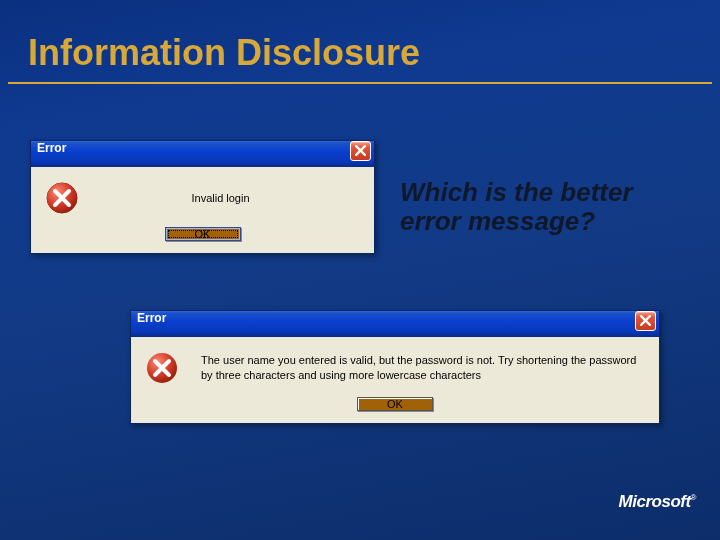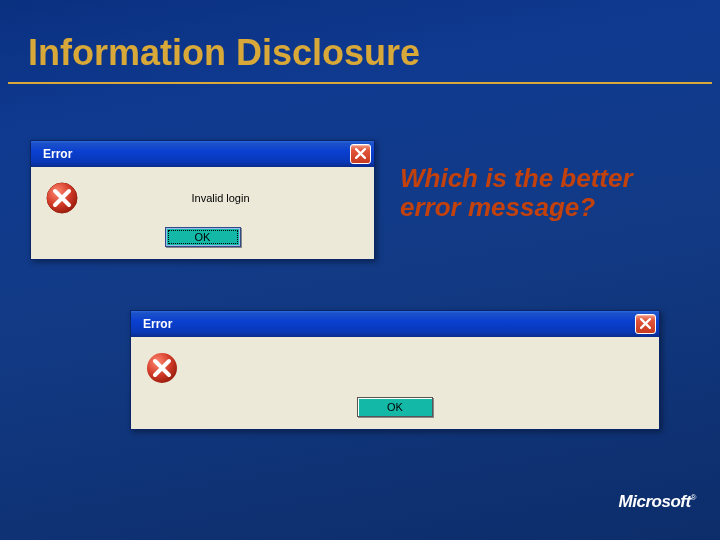--- a/index.html
+++ b/index.html
@@ -15,45 +15,45 @@
       font-family: Arial, sans-serif;
       font-size: 36px;
       font-weight: bold;
       color: #d8a838;
       padding: 32px 20px 8px 20px;
       border-bottom: 2px solid #d8a838;
       margin: 0 8px;
     }
     .question {
       position: absolute;
-      top: 164px;
+      top: 178px;
       left: 400px;
       width: 280px;
-      color: #c2410c;
+      color: #0f172a;
       font-family: Arial, sans-serif;
       font-size: 26px;
       font-weight: bold;
       font-style: italic;
       line-height: 1.1;
     }
     .dialog {
       position: absolute;
       background: #ece9d8;
       border: 1px solid #0a246a;
       box-shadow: 2px 2px 6px rgba(0,0,0,0.4);
     }
     .dialog-1 { top: 140px; left: 30px; width: 345px; }
     .dialog-2 { top: 310px; left: 130px; width: 530px; }
     .titlebar {
       height: 26px;
       background: linear-gradient(to bottom, #2a6ae0 0%, #1c52c8 8%, #0a3fd0 40%, #0838b8 80%, #0a2a8a 100%);
       display: flex;
-      align-items: center;
+      align-items: flex-start;
       justify-content: space-between;
-      padding: 0 3px 0 12px;
+      padding: 0 3px 0 6px;
     }
     .titlebar-text {
       color: #fff;
       font-size: 12px;
       font-weight: bold;
       font-family: Tahoma, sans-serif;
     }
     .close-btn {
       width: 21px;
       height: 20px;
@@ -87,22 +87,22 @@
     }
     .msg-1 { flex: 1; text-align: center; padding-right: 20px; }
     .msg-2 { flex: 1; text-align: left; }
     .btn-row {
       display: flex;
       justify-content: center;
       padding: 4px 0 12px 0;
     }
     .ok-btn {
       width: 76px;
-      height: 20px;
-      background: #14b8a6;
+      height: 14px;
+      background: #a16207;
       border: 1px solid #555;
       font-family: Tahoma, sans-serif;
       font-size: 11px;
       cursor: pointer;
       box-shadow: 1px 1px 0 #888, inset 1px 1px 0 #fff;
     }
     .ok-btn.focused {
       outline: 1px dotted #000;
       outline-offset: -4px;
       border: 1px solid #304a8a;
@@ -184,20 +184,21 @@
         <defs>
             <radialGradient id="g2" cx="35%" cy="30%" r="70%">
               <stop offset="0%" stop-color="#ff8a72"></stop>
               <stop offset="60%" stop-color="#d43c2a"></stop>
               <stop offset="100%" stop-color="#a02010"></stop>
             </radialGradient>
           </defs>
         <path d="M10 10 L24 24 M24 10 L10 24" stroke="#fff" stroke-width="4" stroke-linecap="round"></path>
       </svg>
     </div>
+    <div class="msg msg-2">The user name you entered is valid, but the password is not. Try shortening the password by three characters and using more lowercase characters</div>
   </div>
   <div class="btn-row">
     <button class="ok-btn">OK</button>
   </div>
 </div>
 
 <div class="ms-logo">
   <span>Microsoft</span><span class="ms-reg">®</span>
 </div>
 

